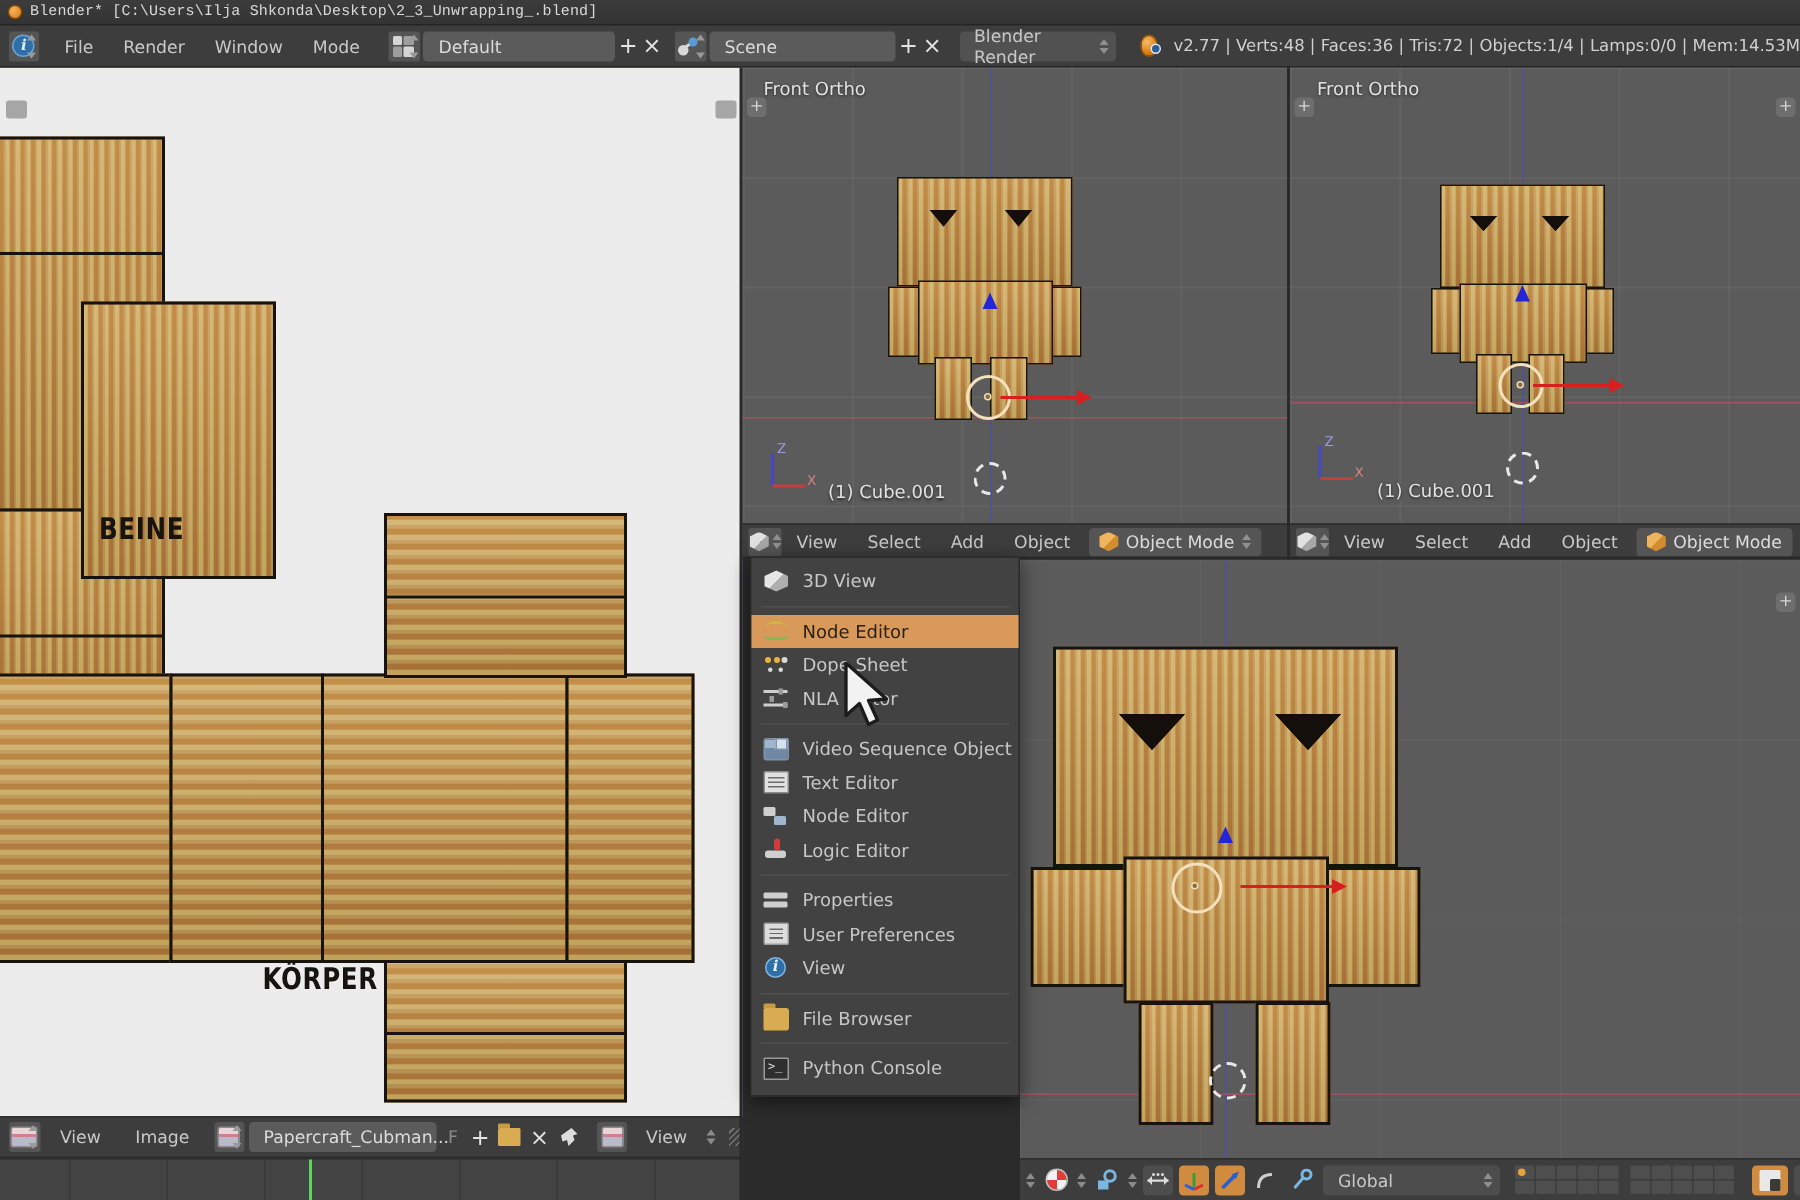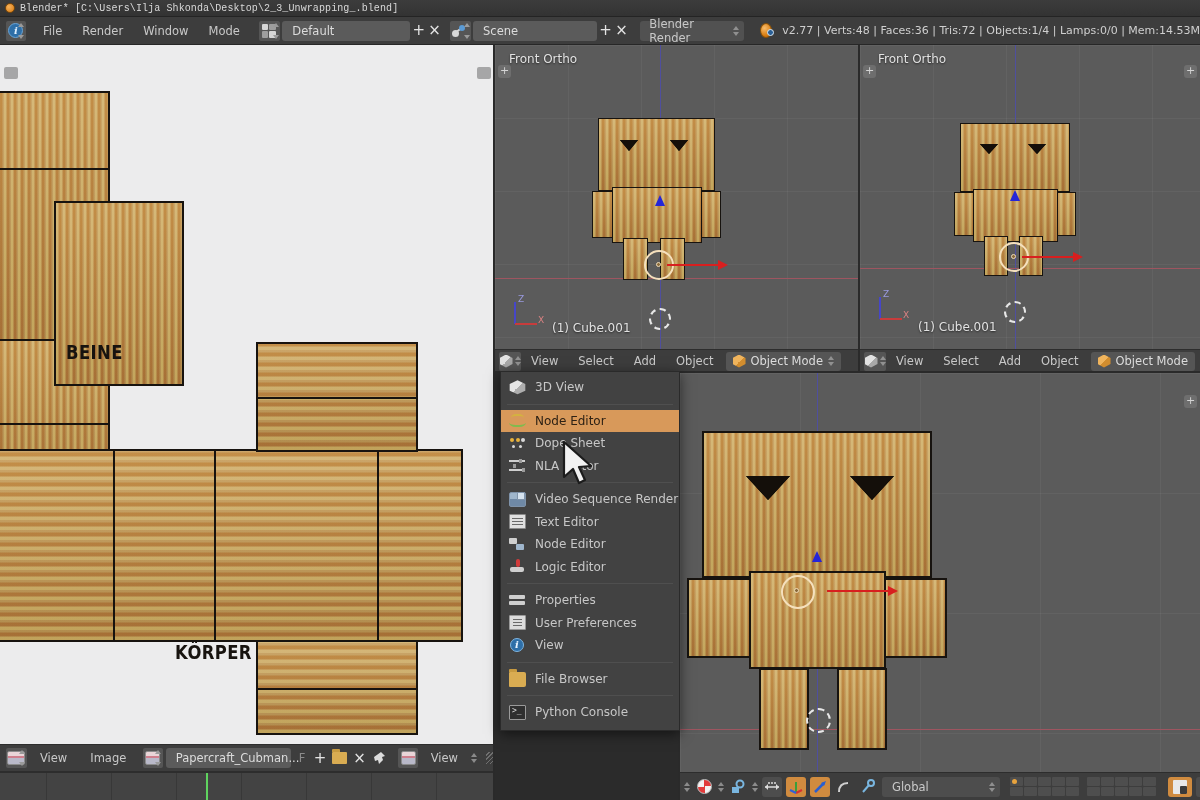--- a/index.html
+++ b/index.html
@@ -794,21 +794,21 @@
       <span class="lbl">Dope Sheet</span>
     </div>
     <div class="mi">
       <span class="ic ic-nla"></span>
       <span class="lbl">NLA Editor</span>
     </div>
     <div class="msep"></div>
 
     <div class="mi">
       <span class="ic ic-vse"></span>
-      <span class="lbl">Video Sequence Render</span>
+      <span class="lbl">Video Sequence Object</span>
     </div>
     <div class="mi">
       <span class="ic ic-text"></span>
       <span class="lbl">Text Editor</span>
     </div>
     <div class="mi">
       <span class="ic ic-node"></span>
       <span class="lbl">Node Editor</span>
     </div>
     <div class="mi">

